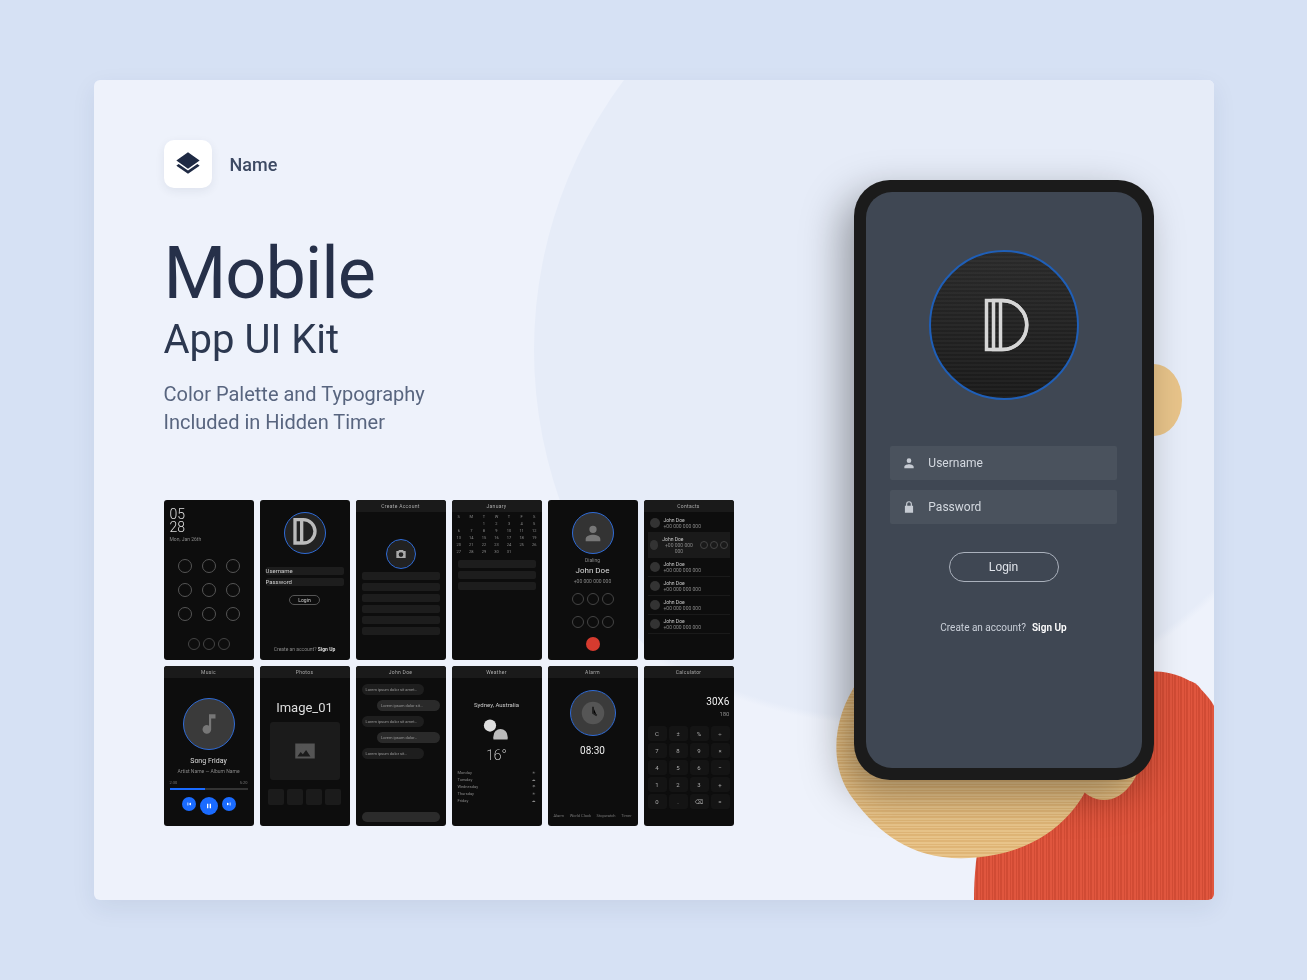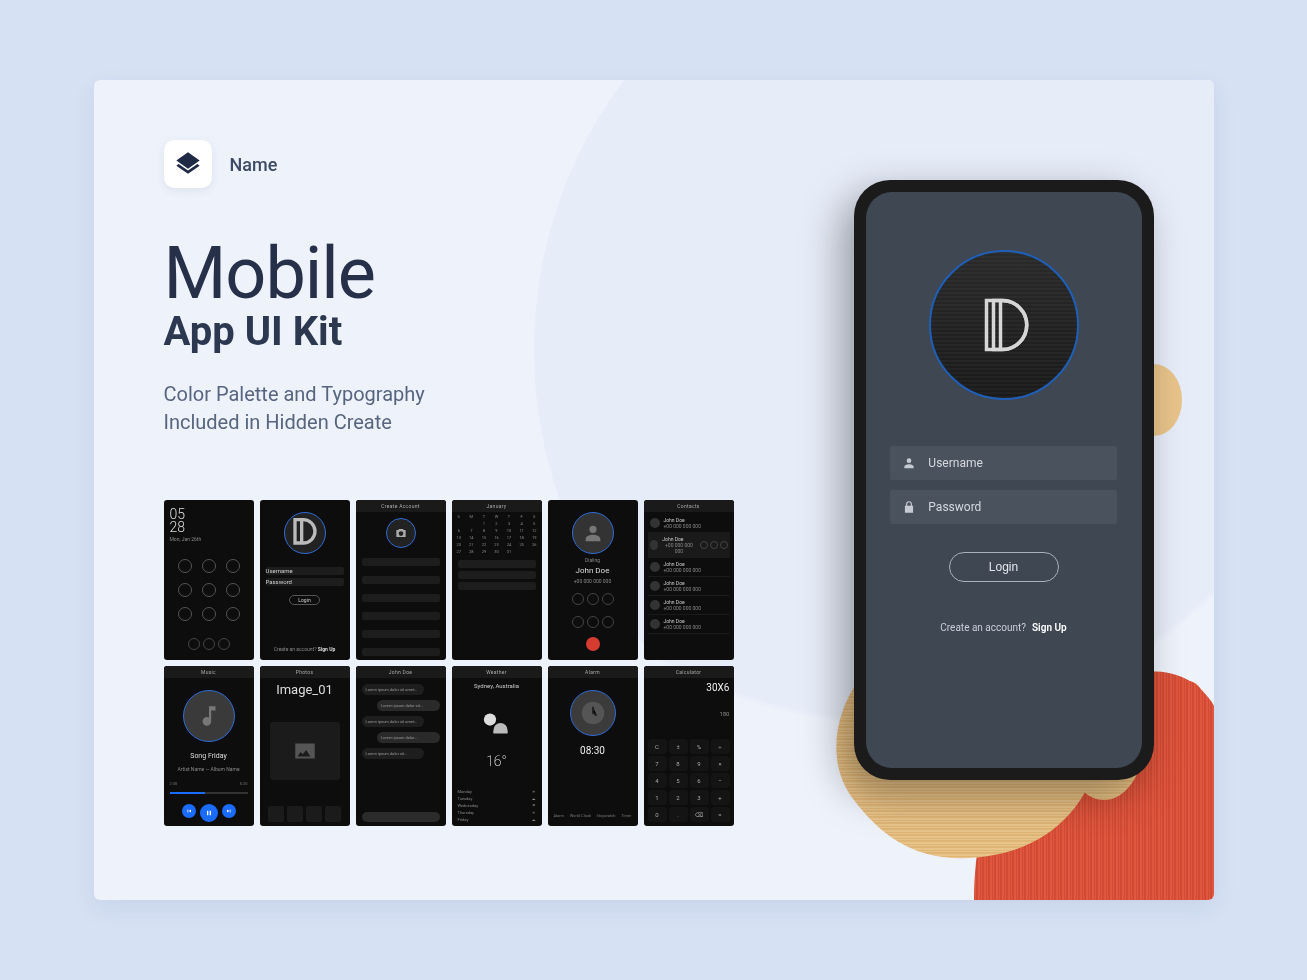--- a/index.html
+++ b/index.html
@@ -23,28 +23,28 @@
 
   
   .logo-row { position:absolute; left:70px; top:60px; display:flex; align-items:center; gap:18px; z-index:3; }
   .logo-badge { width:48px; height:48px; border-radius:10px; background:#fff; display:flex; align-items:center; justify-content:center; box-shadow:0 3px 10px rgba(40,50,80,.08); }
   .logo-badge svg { width:28px; height:28px; }
   .logo-label { font-size:18px; font-weight:500; color:#3d4a63; }
 
   
   .headline { position:absolute; left:70px; top:160px; z-index:3; color:#263049; }
   .headline h1 { font-size:72px; font-weight:400; letter-spacing:-1px; line-height:.95; }
-  .headline h2 { font-size:40px; font-weight:700; color:#2c3850; }
+  .headline h2 { font-size:40px; font-weight:400; margin-top:8px; color:#2c3850; }
   .subhead { position:absolute; left:70px; top:300px; z-index:3; color:#58657f; font-size:20px; line-height:1.4; font-weight:400; }
 
   
   .thumb-grid { position:absolute; left:70px; top:420px; z-index:3; display:grid; grid-template-columns:repeat(6,90px); grid-template-rows:repeat(2,160px); gap:6px; }
   .thumb { background:#0d0d0d; border-radius:3px; position:relative; overflow:hidden; color:#cfcfcf; font-size:6px; display:flex; flex-direction:column; }
   .thumb .t-header { height:12px; background:#1a1a1a; display:flex; align-items:center; justify-content:center; font-size:5px; color:#aaa; letter-spacing:.3px; }
-  .thumb .t-body { flex:1; display:flex; flex-direction:column; align-items:center; justify-content:space-between; padding:4px 6px; gap:3px; }
+  .thumb .t-body { flex:1; display:flex; flex-direction:column; align-items:center; justify-content:center; padding:4px 6px; gap:3px; }
   .thumb .t-circle { width:42px; height:42px; border-radius:50%; background:#222; border:1px solid #2f6bd6; margin-top:8px; display:flex; align-items:center; justify-content:center; }
   .thumb .t-line { height:8px; background:#1d1d1d; border-radius:2px; width:100%; }
   .thumb .pill-row { display:flex; gap:3px; margin-top:auto; margin-bottom:6px; }
   .thumb .pill { width:12px;height:12px;border-radius:50%;border:1px solid #444; }
   .tiny { font-size:5px; color:#888; text-align:center; }
   .dot-grid { display:grid; grid-template-columns:repeat(3,14px); gap:10px; margin-top:14px; }
   .dot-grid .d { width:14px;height:14px;border-radius:50%;border:1px solid #555; }
   .cal-grid { display:grid; grid-template-columns:repeat(7,1fr); gap:2px; font-size:4px; color:#888; padding:2px; }
   .cal-grid span{ text-align:center; }
   .contacts-list .c-row{ display:flex; align-items:center; gap:4px; padding:3px 2px; border-bottom:1px solid #1a1a1a;}
@@ -87,21 +87,21 @@
     </div>
     <span class="logo-label">Name</span>
   </div>
 
   <div class="headline">
     <h1>Mobile</h1>
     <h2>App UI Kit</h2>
   </div>
   <div class="subhead">
     <div>Color Palette and Typography</div>
-    <div>Included in Hidden Create</div>
+    <div>Included in Hidden Timer</div>
   </div>
 
   <div class="thumb-grid">
 
     <div class="thumb">
       <div class="t-body">
         <div style="align-self:flex-start;font-size:14px;line-height:.9;color:#ddd;font-weight:300;margin-top:4px;white-space:pre">05
 28</div>
         <div class="tiny" style="align-self:flex-start">Mon, Jan 26th</div>
         <div class="dot-grid">

